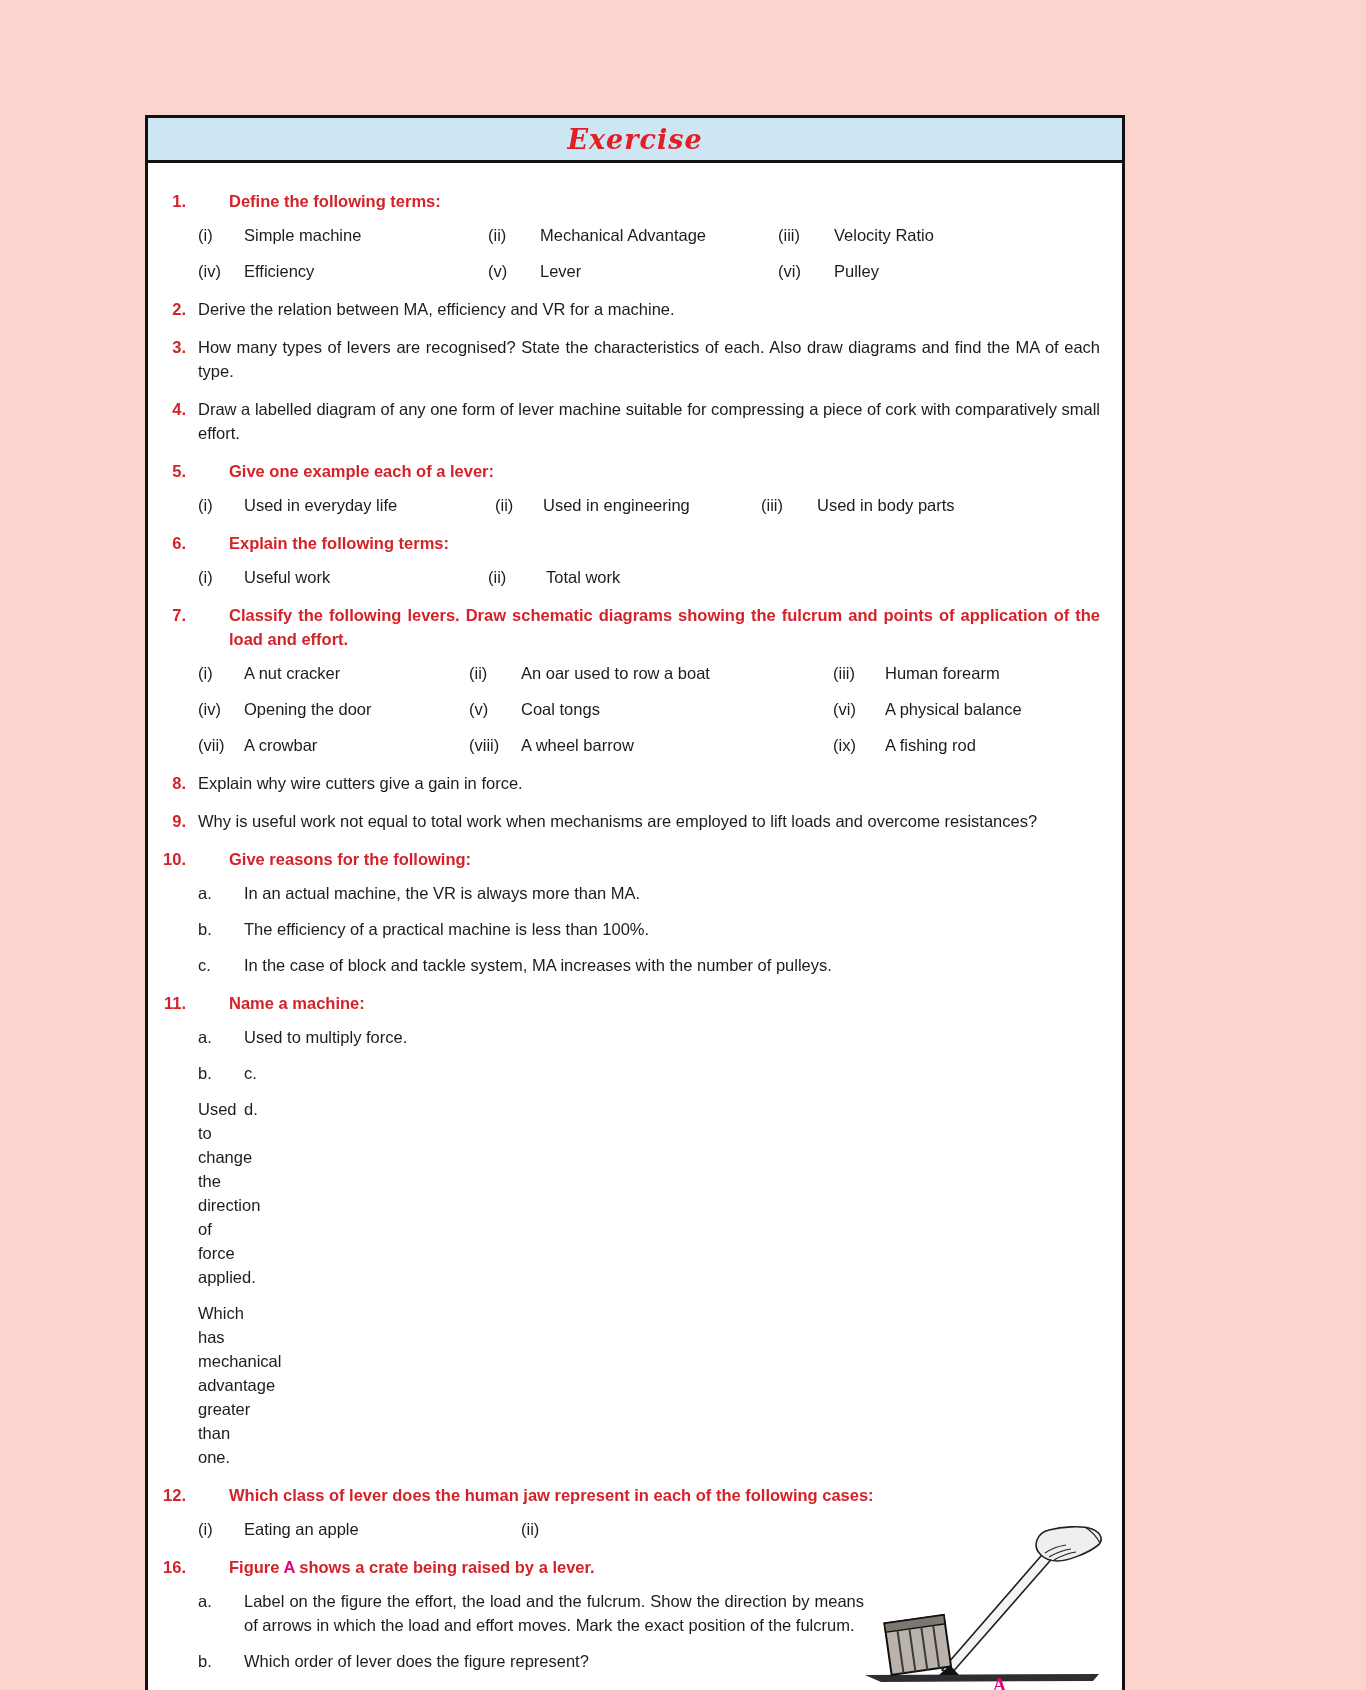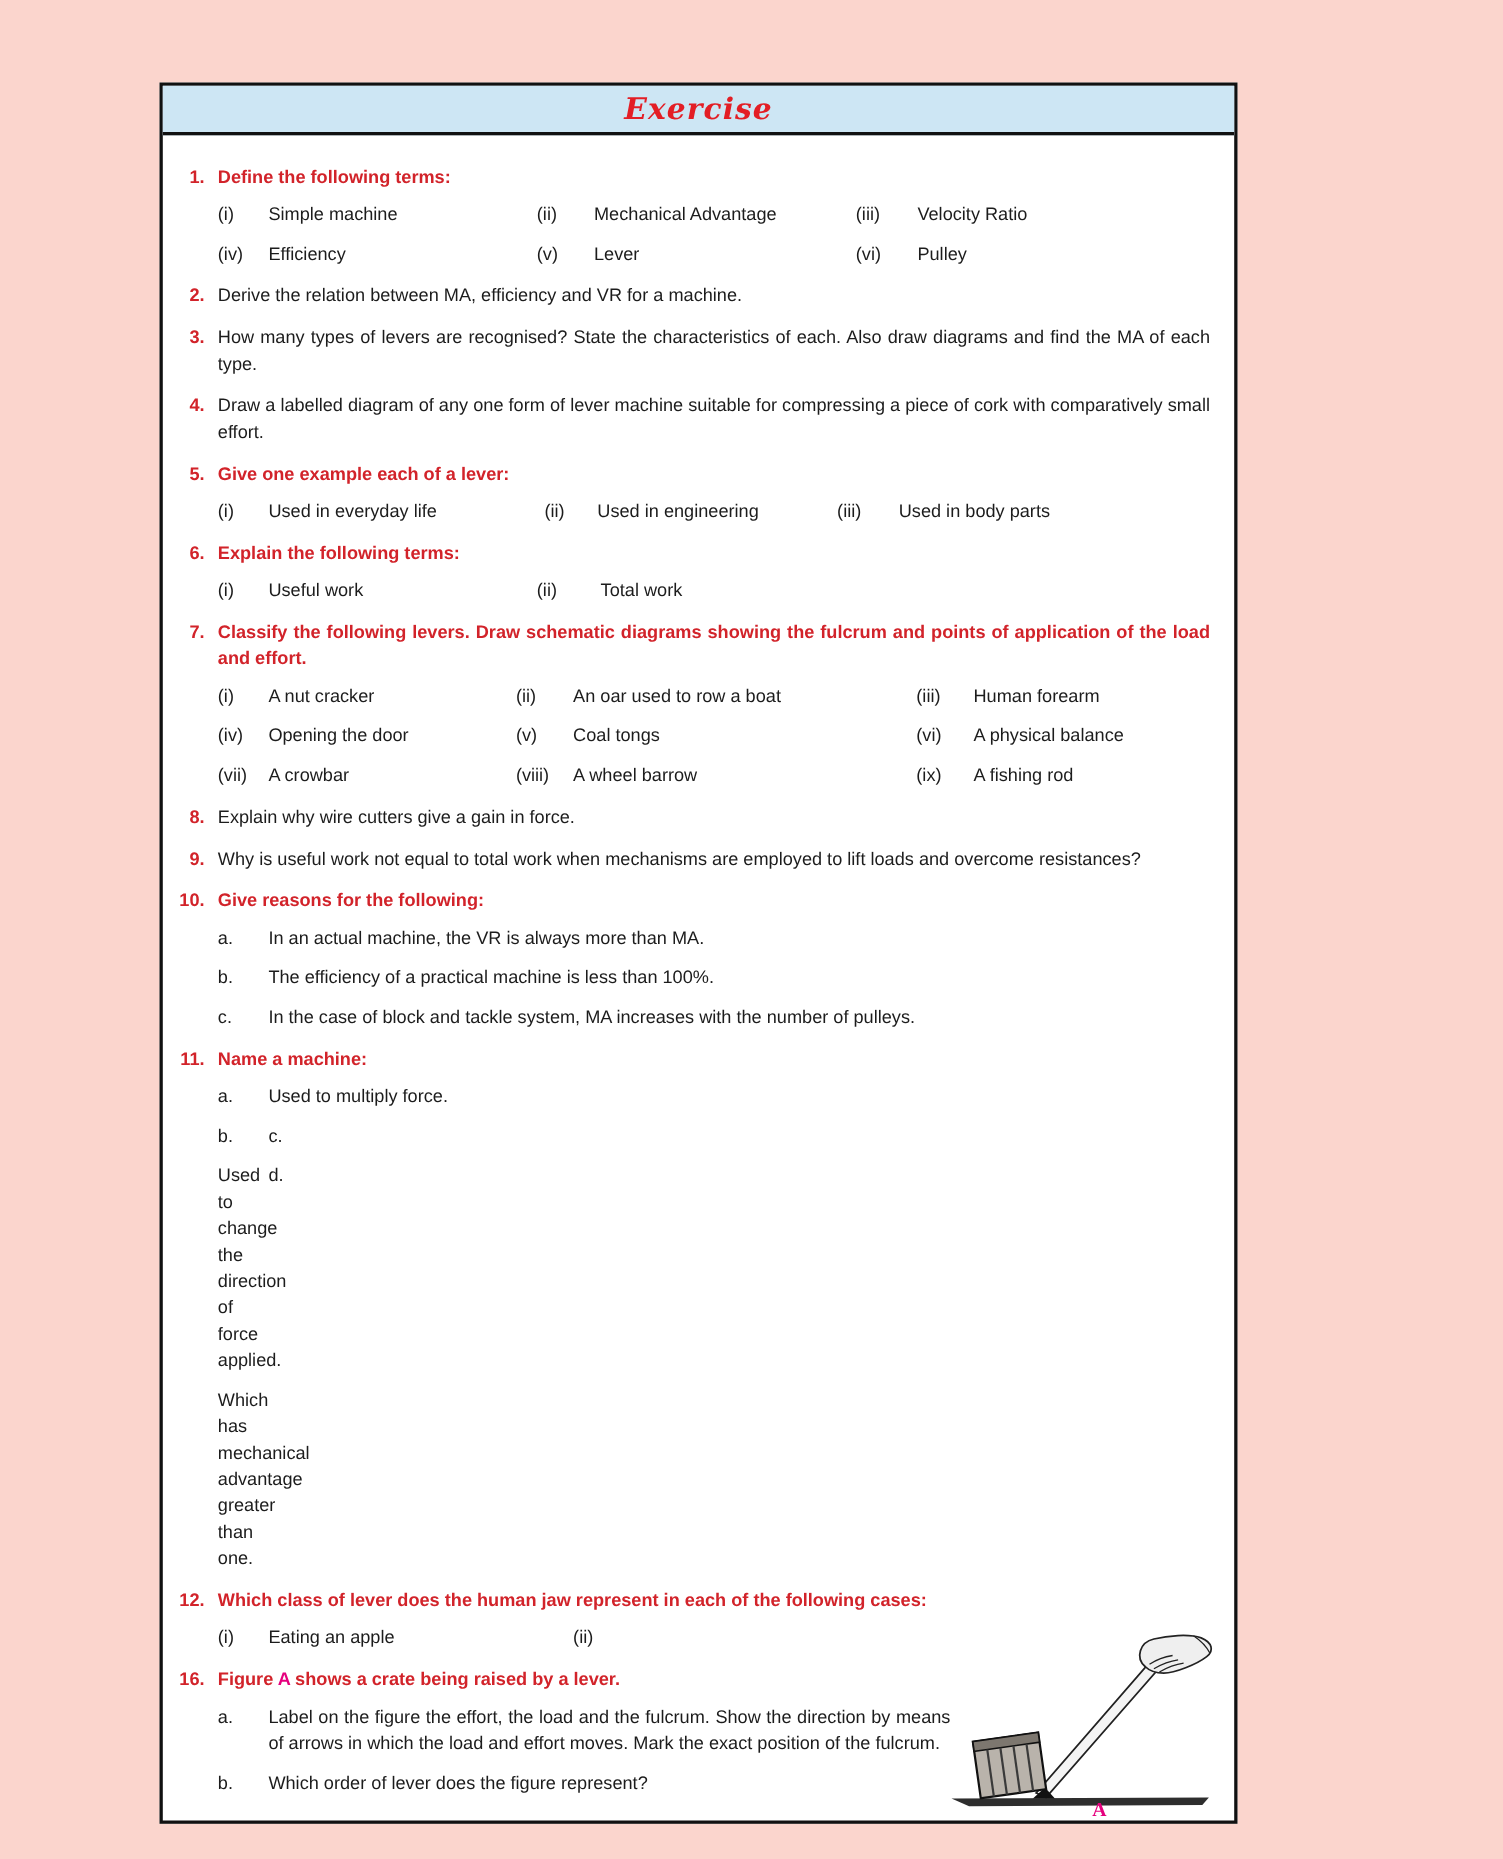--- a/index.html
+++ b/index.html
@@ -2,21 +2,21 @@
 <html><head>
 <meta charset="utf-8">
 <style>
   * { box-sizing: border-box; margin: 0; padding: 0; }
   html, body { width: 1366px; height: 1690px; overflow: hidden; }
   body {
     background: #fbd5cd;
     font-family: "Liberation Sans", sans-serif;
     color: #1c1c1c;
   }
-  .page { position: relative; width: 1366px; height: 1690px; padding-top: 75px; }
+  .page { position: relative; width: 1366px; height: 1690px; padding-top: 115px; }
   .sheet {
     margin-left: 145px;
     width: 980px;
     background: #ffffff;
     border: 3px solid #111;
   }
   .sheet-header {
     height: 45px;
     background: #cde6f4;
     border-bottom: 3px solid #111;
@@ -35,21 +35,21 @@
   .content { padding: 12px 16px 22px 2px; }
   .q { display: flex; margin-top: 14px; font-size: 16.5px; line-height: 24px; }
   .qnum {
     width: 36px;
     flex-shrink: 0;
     text-align: right;
     color: #d2232a;
     font-weight: bold;
   }
   .qbody { margin-left: 12px; flex: 1; padding-right: 6px; }
-  .red { color: #d2232a; font-weight: bold; }
+  .red { color: #d2232a; font-weight: bold; margin-left: 31px; }
   .magenta { color: #e5007e; font-weight: bold; }
   .jst { text-align: justify; }
   .items { display: grid; margin-top: 10px; row-gap: 12px; align-items: start; }
   .ilabel { white-space: nowrap; }
   .g-q1  { grid-template-columns: 46px 244px 52px 238px 56px 1fr; }
   .g-q5  { grid-template-columns: 46px 251px 48px 218px 56px 1fr; }
   .g-q6  { grid-template-columns: 46px 244px 58px 1fr; }
   .g-q7  { grid-template-columns: 46px 225px 52px 312px 52px 1fr; }
   .g-q12 { grid-template-columns: 46px 277px 50px 1fr; }
   .g-let { grid-template-columns: 46px 1fr; }

